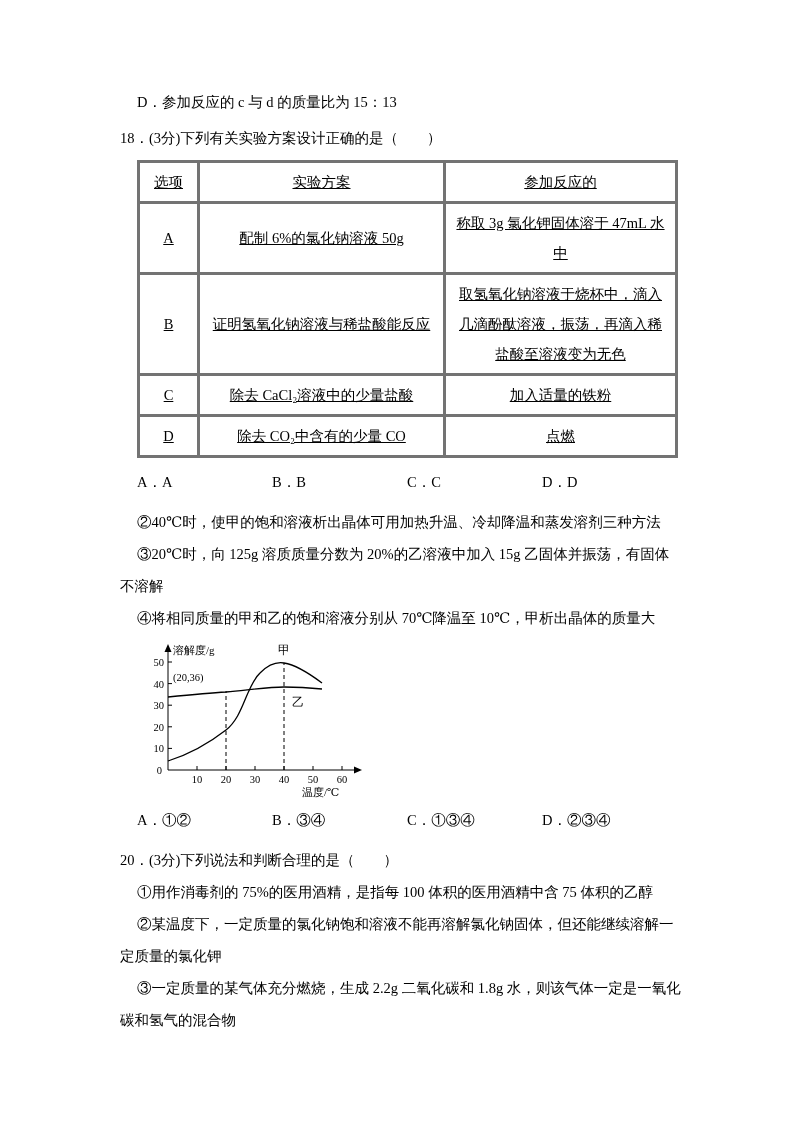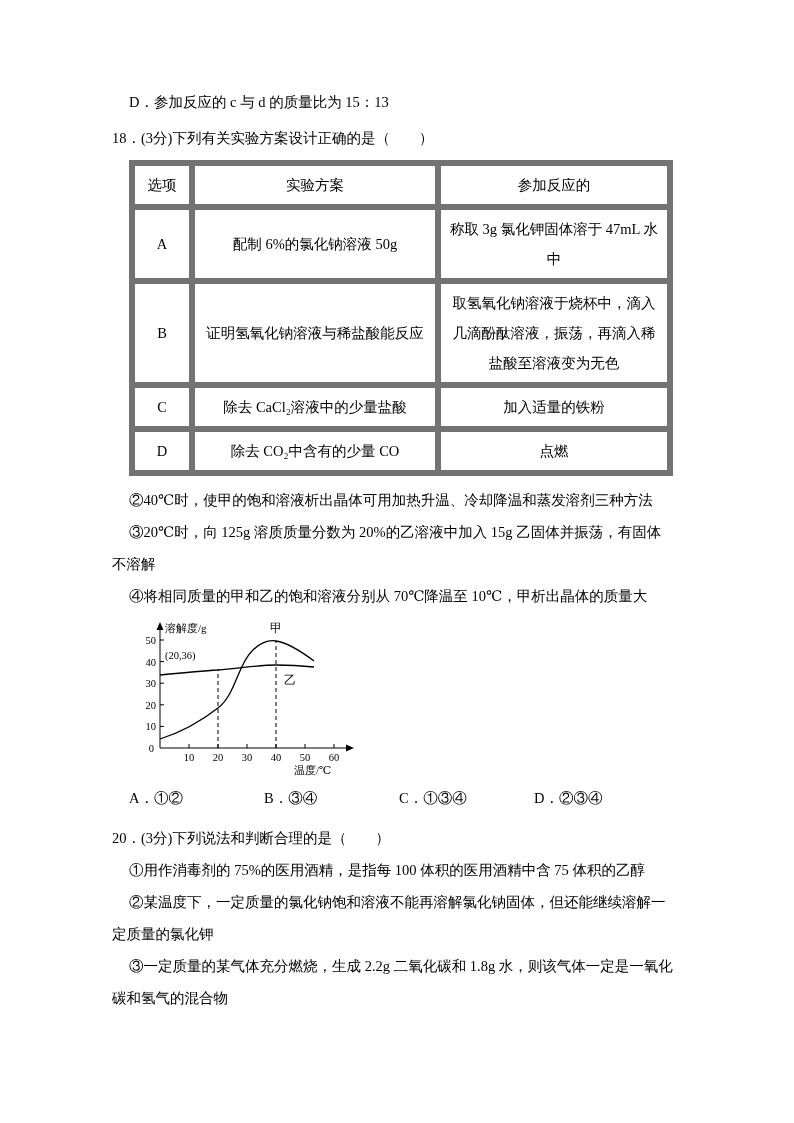--- a/index.html
+++ b/index.html
@@ -2,31 +2,31 @@
 <html><head>
 <meta charset="utf-8">
 <style>
   * { margin:0; padding:0; box-sizing:border-box; }
   html,body { background:#ffffff; }
   body {
     width:794px; height:1123px; position:relative; overflow:hidden;
     font-family:"Liberation Serif","DejaVu Serif",serif;
     color:#000; font-size:14.5px;
   }
-  .page { position:absolute; left:112px; top:86px; width:562px; }
+  .page { position:absolute; left:120px; top:86px; width:562px; }
   .para { line-height:32px; text-indent:17px; }
   .stem { line-height:32px; margin-top:4px; }
 
   table.scheme {
     border-collapse:collapse; margin:6px 0 8px 17px;
     text-align:center; table-layout:fixed; width:538px;
   }
   table.scheme th, table.scheme td {
-    border:6px solid #737373; font-weight:normal; padding:4px 8px;
-    height:33px; line-height:30px; vertical-align:middle; font-size:14.5px;
+    border:3px solid #737373; font-weight:normal; padding:4px 8px;
+    height:33px; line-height:30px; vertical-align:middle; font-size:14.5px;text-decoration:underline;
   }
   .col-opt { width:60px; }
   .col-purpose { width:246px; }
   .col-plan { width:232px; }
 
   .answers { margin:2px 0 8px 17px; line-height:32px; }
   .answers span { display:inline-block; width:135px; }
   .answers span:last-child { width:auto; }
 
   .chart-wrap { margin:6px 0 4px 22px; }
@@ -77,20 +77,23 @@
         <td>加入适量的铁粉</td>
       </tr>
       <tr>
         <td>D</td>
         <td>除去 CO₂中含有的少量 CO</td>
         <td>点燃</td>
       </tr>
     </tbody>
   </table>
 
+  <div class="answers">
+    <span>A．A</span><span>B．B</span><span>C．C</span><span>D．D</span>
+  </div>
 
   <div class="para">②40℃时，使甲的饱和溶液析出晶体可用加热升温、冷却降温和蒸发溶剂三种方法</div>
   <div class="para">③20℃时，向 125g 溶质质量分数为 20%的乙溶液中加入 15g 乙固体并振荡，有固体不溶解</div>
   <div class="para">④将相同质量的甲和乙的饱和溶液分别从 70℃降温至 10℃，甲析出晶体的质量大</div>
 
   <div class="chart-wrap">
     <svg width="232" height="160" viewBox="0 0 232 160">
 
       <line class="axis" x1="26" y1="130" x2="214" y2="130"></line>
       <line class="axis" x1="26" y1="130" x2="26" y2="10"></line>

